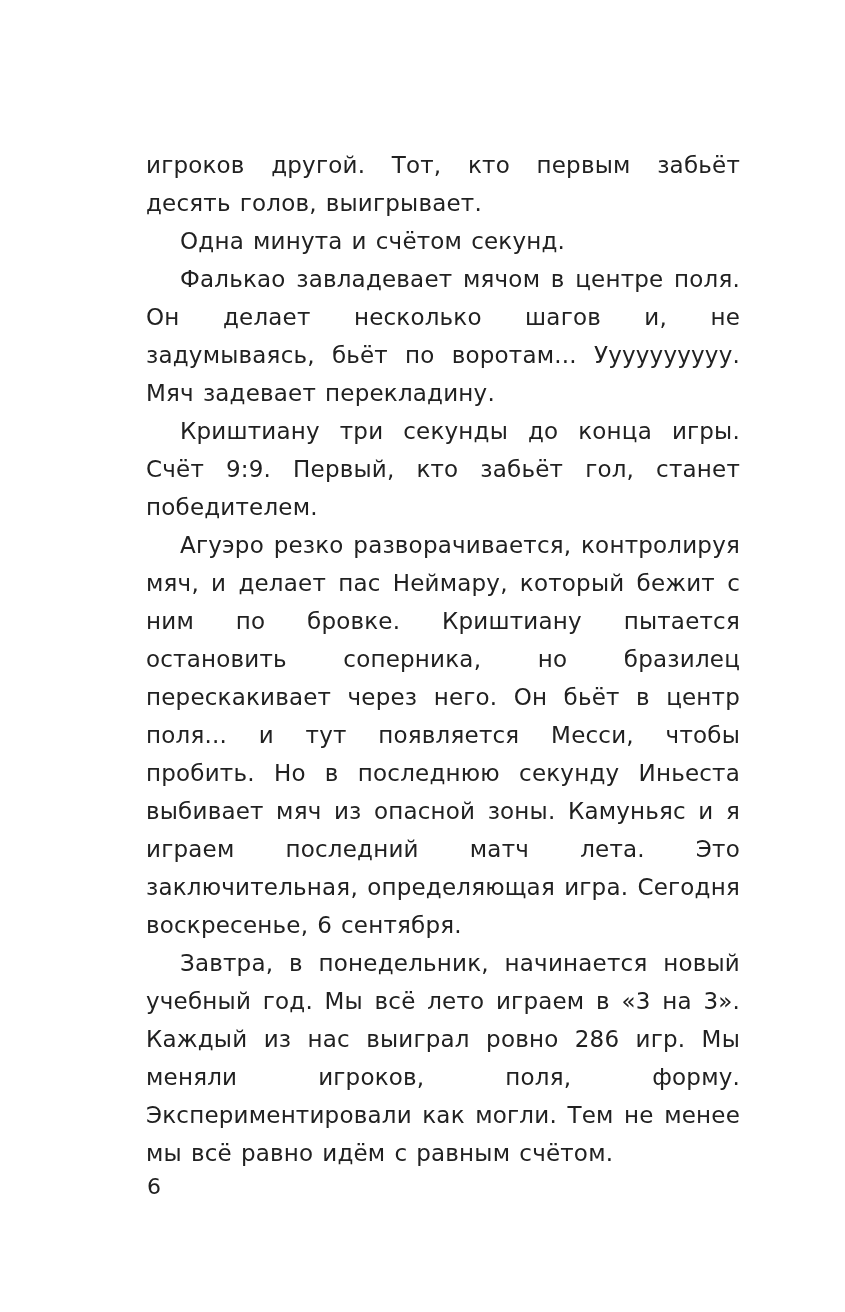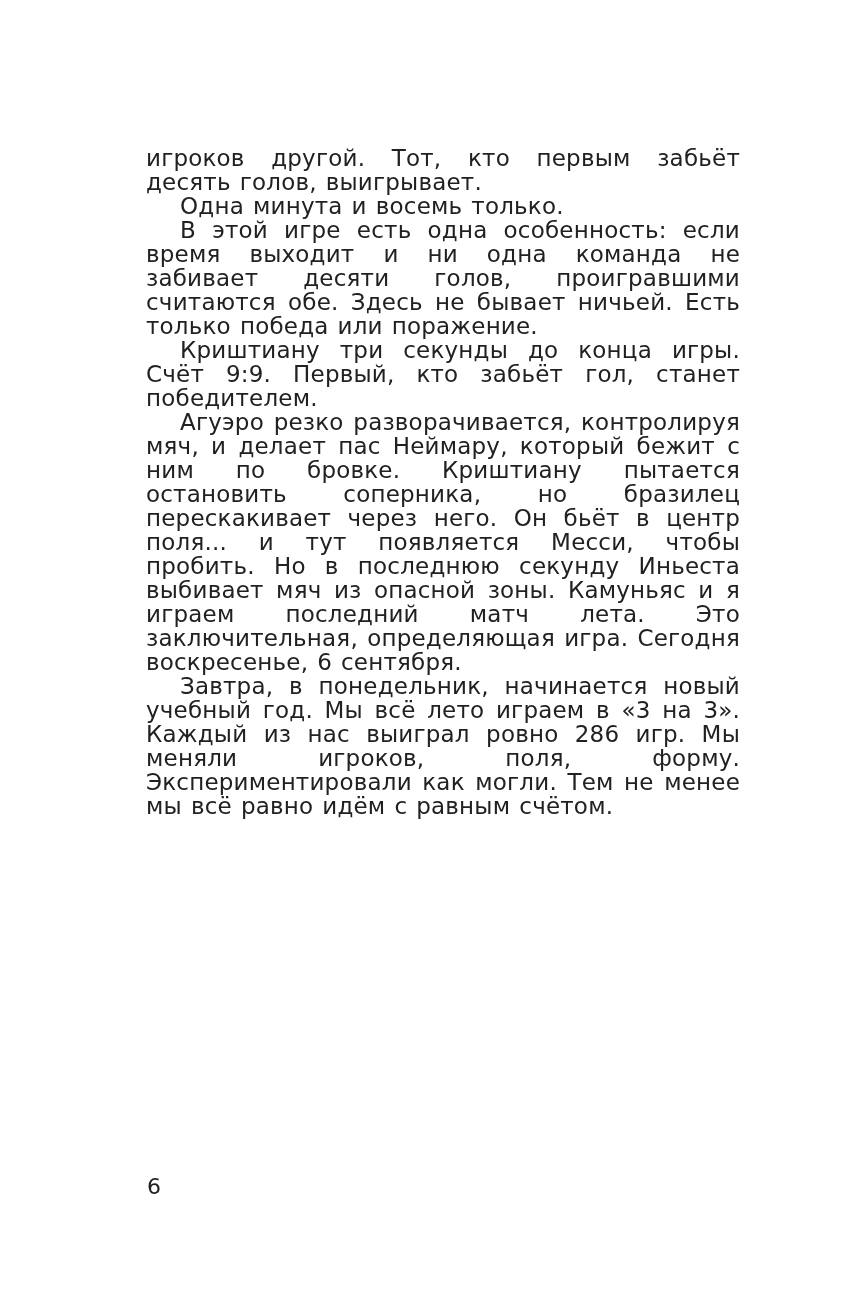--- a/index.html
+++ b/index.html
@@ -18,21 +18,21 @@
   .book-page {
     position: absolute;
     left: 146px;
     top: 146px;
     width: 594px;
   }
   .book-page p {
     margin: 0;
     padding: 0;
     font-size: 23px;
-    line-height: 24px;
+    line-height: 38px;
     text-align: justify;
     letter-spacing: 0.2px;
     word-spacing: 1.5px;
     hyphens: auto;
     -webkit-hyphens: auto;
   }
   .book-page p.indent {
     text-indent: 34px;
   }
   .page-number {
@@ -42,20 +42,20 @@
     font-size: 22px;
     line-height: 30px;
     color: #212121;
   }
 </style>
 </head>
 <body>
 
 <div class="book-page">
   <p>игроков другой. Тот, кто первым забьёт десять голов, выигрывает.</p>
-  <p class="indent">Одна минута и восемь только.</p>
-  <p class="indent">В этой игре есть одна особенность: если время выходит и ни одна команда не забивает десяти голов, проигравшими считаются обе. Здесь не бывает ничьей. Есть только победа или поражение.</p>
+  <p class="indent">Одна минута и счётом секунд.</p>
+  <p class="indent">Фалькао завладевает мячом в центре поля. Он делает несколько шагов и, не задумываясь, бьёт по воротам... Уууууууууу. Мяч задевает перекладину.</p>
   <p class="indent">Криштиану три секунды до конца игры. Счёт 9:9. Первый, кто забьёт гол, станет победителем.</p>
   <p class="indent">Агуэро резко разворачивается, контролируя мяч, и делает пас Неймару, который бежит с ним по бровке. Криштиану пытается остановить соперника, но бразилец перескакивает через него. Он бьёт в центр поля... и тут появляется Месси, чтобы пробить. Но в последнюю секунду Иньеста выбивает мяч из опасной зоны. Камуньяс и я играем последний матч лета. Это заключительная, определяющая игра. Сегодня воскресенье, 6 сентября.</p>
   <p class="indent">Завтра, в понедельник, начинается новый учебный год. Мы всё лето играем в «3 на 3». Каждый из нас выиграл ровно 286 игр. Мы меняли игроков, поля, форму. Экспериментировали как могли. Тем не менее мы всё равно идём с равным счётом.</p>
 </div>
 
 <div class="page-number">6</div>
 
 </body></html>

